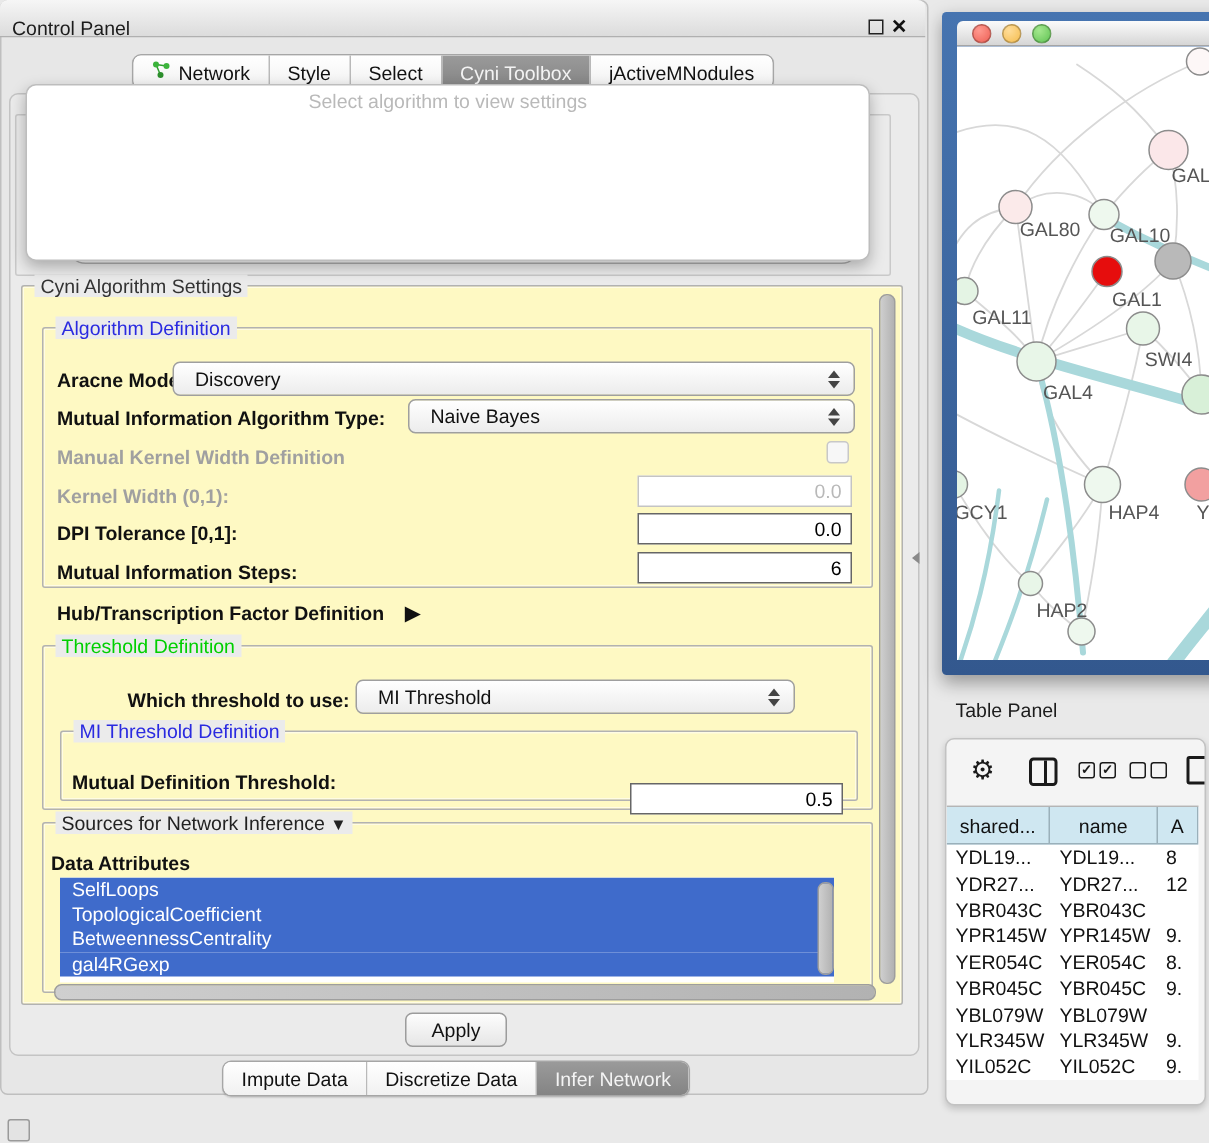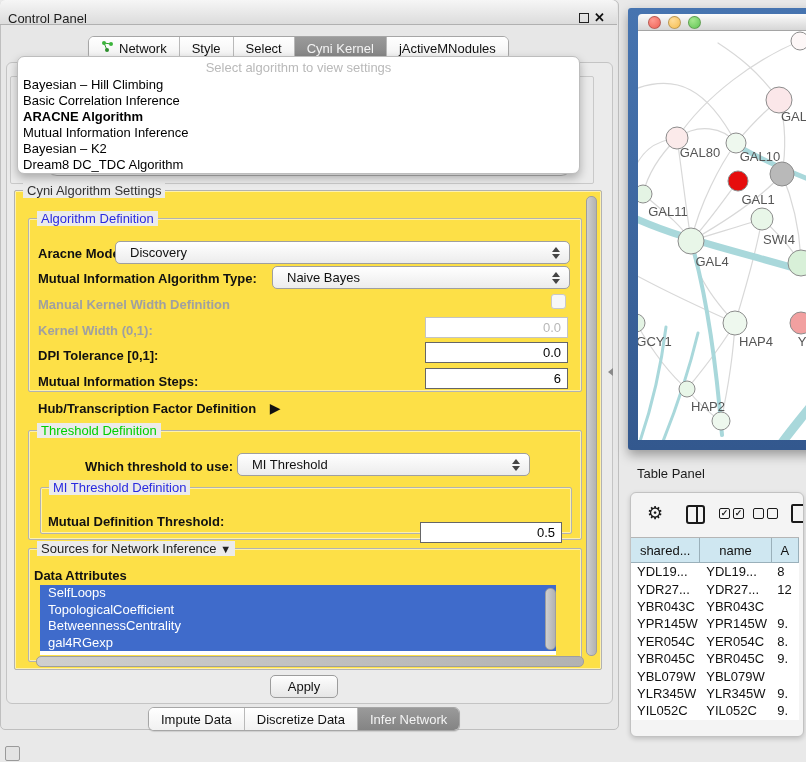--- a/index.html
+++ b/index.html
@@ -105,51 +105,43 @@
     </span>
     <span>Network</span>
   </div>
   <div class="seg">
       <span>Style</span>
     </div>
   <div class="seg">
       <span>Select</span>
     </div>
   <div class="seg selected">
-      <span>Cyni Kernel</span>
+      <span>Cyni Toolbox</span>
     </div>
   <div class="seg">
       <span>jActiveMNodules</span>
     </div>
 </div>
 
 <div class="abs tabcard"></div>
 <div class="abs ghostbox"></div>
 
 <div class="abs combo sliver" style="left:45px;top:150px;width:528px;z-index:5;">
   <span class="ctext">gal-filtered sif default node</span>
   <span class="stepper">
       <span class="tri-up"></span>
       <span class="tri-dn"></span>
     </span>
 </div>
 
 <div class="abs popup">
   <div class="popup-head">Select algorithm to view settings</div>
-  <div id="algo-items">
-      <div class="algo-item">Bayesian – Hill Climbing</div>
-      <div class="algo-item">Basic Correlation Inference</div>
-      <div class="algo-item bold">ARACNE Algorithm</div>
-      <div class="algo-item">Mutual Information Inference</div>
-      <div class="algo-item">Bayesian – K2</div>
-      <div class="algo-item">Dream8 DC_TDC Algorithm</div>
-    </div>
-</div>
-
-<div class="abs group" style="left:14px;top:190px;width:586px;height:478px;background:#fde047;">
+</div>
+
+<div class="abs group" style="left:14px;top:190px;width:586px;height:478px;background:#fef9c3;">
   <span class="gtitle" style="color:#333;">Cyni Algorithm Settings</span>
 </div>
 <div class="abs scroll-thumb" style="left:586px;top:196px;width:9px;height:458px;"></div>
 
 <div class="abs group" style="left:28px;top:218px;width:552px;height:172px;">
   <span class="gtitle blue">Algorithm Definition</span>
 </div>
 <div class="lbl abs" style="left:38px;top:246px;">Aracne Mode:</div>
 <div class="abs combo" style="left:115px;top:241px;width:455px;">
   <span class="ctext">Discovery</span>

